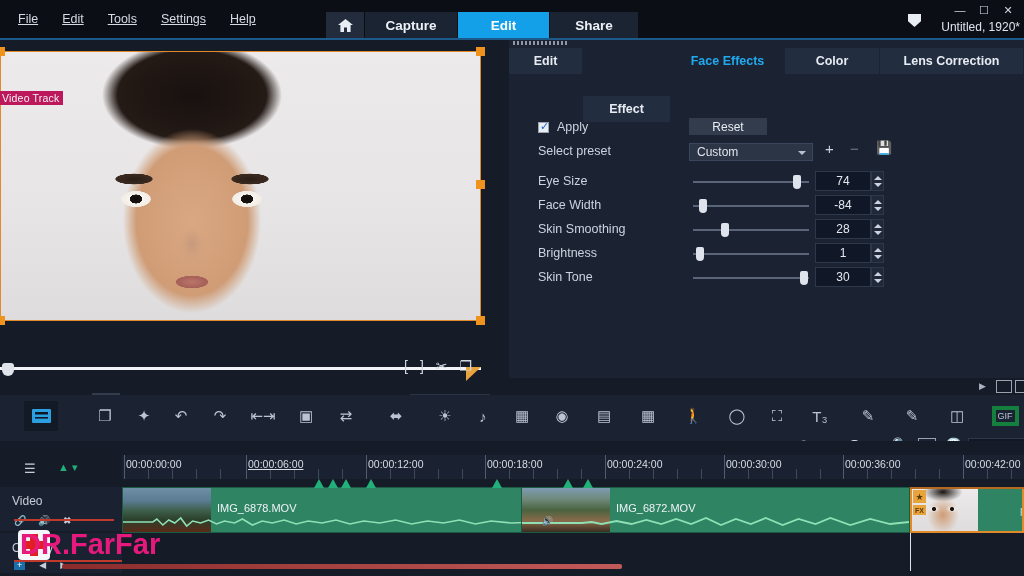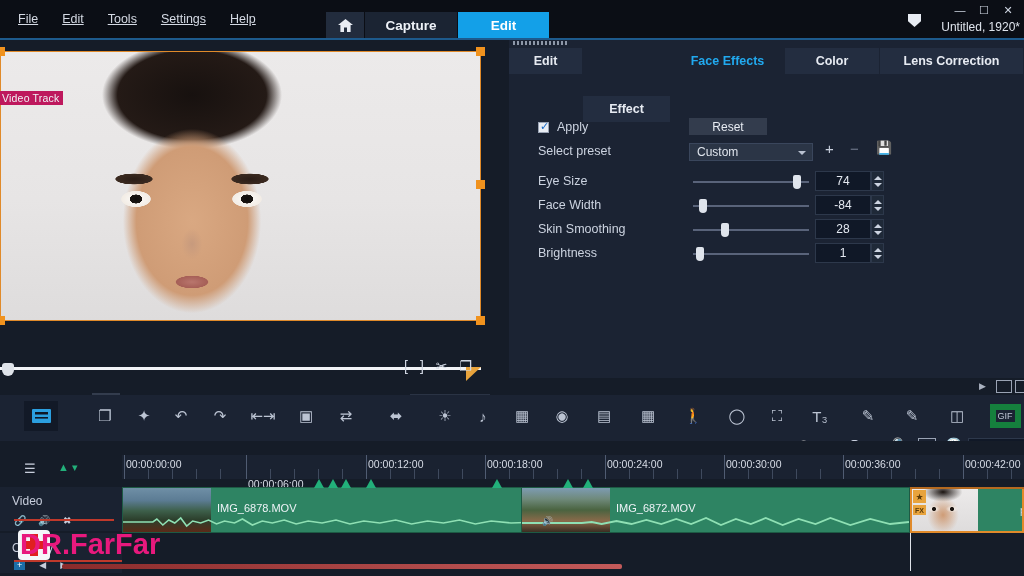--- a/index.html
+++ b/index.html
@@ -170,20 +170,21 @@
   </div>
 
   <div class="topnav">
     <div class="tn home">
       <svg width="15" height="13" viewBox="0 0 15 13">
           <path d="M7.5 0 L15 6 H12.6 V13 H9 V8.5 H6 V13 H2.4 V6 H0 Z" fill="#e8ecf3"></path>
         </svg>
     </div>
     <div class="tn capture">Capture</div>
     <div class="tn edit">Edit</div>
+    <div class="tn share">Share</div>
   </div>
 
   <div class="winbtns">
     <span>—</span>
     <span>☐</span>
     <span>✕</span>
   </div>
   <div class="projname">Untitled, 1920*</div>
   <div class="tb-underline"></div>
 </div>
@@ -295,20 +296,30 @@
       <div class="spin">
           <i class="up"></i>
           <i class="dn"></i>
         </div>
     </div>
     <div class="srow" style="top:168px;">
       <div class="sname">Brightness</div>
       <div class="s-track"></div>
       <div class="s-thumb" style="left:187px;"></div>
       <div class="num-box">1</div>
+      <div class="spin">
+          <i class="up"></i>
+          <i class="dn"></i>
+        </div>
+    </div>
+    <div class="srow" style="top:192px;">
+      <div class="sname">Skin Tone</div>
+      <div class="s-track"></div>
+      <div class="s-thumb" style="left:291px;"></div>
+      <div class="num-box">30</div>
       <div class="spin">
           <i class="up"></i>
           <i class="dn"></i>
         </div>
     </div>
   </div>
 </div>
 
 <div class="rp-footer">
   <div style="position:absolute; left:470px; top:3px; font-size:9px; color:#aab2c0;">▶</div>
@@ -339,21 +350,21 @@
   <div class="tool" style="left:587px;">▤</div>
   <div class="tool" style="left:631px;">▦</div>
   <div class="tool" style="left:677px;">🚶</div>
   <div class="tool" style="left:720px;">◯</div>
   <div class="tool" style="left:760px;">⛶</div>
   <div class="tool" style="left:803px;">T₃</div>
   <div class="tool" style="left:851px;">✎</div>
   <div class="tool" style="left:895px;">✎</div>
   <div class="tool" style="left:940px;">◫</div>
   <div class="tool" style="left:988px;">
-      <span style="font-size:9px;border:6px solid #15803d;padding:1px 2px;text-align:right;">GIF</span>
+      <span style="font-size:9px;border:4px solid #15803d;padding:1px 2px;text-align:right;">GIF</span>
     </div>
 </div>
 
 <div class="zoomrow">
   <span class="zi">🔍</span>
 </div>
 <div class="ztrack"></div>
 <div class="zthumb"></div>
 <div style="position:absolute; left:892px; top:437px; font-size:13px; color:#c4ccda;">🔍</div>
 <div style="position:absolute; left:918px; top:438px; font-size:12px; color:#c4ccda; border:1px solid #9aa3b4; padding:0 2px;">↔</div>
@@ -403,21 +414,21 @@
     <div class="tickm" style="position: absolute; left: 867px; top: 469px; height: 10px;"></div>
     <div class="tickm" style="position: absolute; left: 891px; top: 469px; height: 10px;"></div>
     <div class="tickm" style="position: absolute; left: 915px; top: 469px; height: 10px;"></div>
     <div class="tickm" style="position: absolute; left: 939px; top: 469px; height: 10px;"></div>
     <div class="tick" style="position: absolute; left: 963px; top: 455px; height: 24px;"></div>
     <div class="tickm" style="position: absolute; left: 987px; top: 469px; height: 10px;"></div>
     <div class="tickm" style="position: absolute; left: 1011px; top: 469px; height: 10px;"></div>
   </div>
 <div id="ruler-labels">
     <div class="tlabel" style="left: 126px; top: 458px; position: absolute;">00:00:00:00</div>
-    <div class="tlabel" style="left: 248px; top: 478px; position: absolute;">00:00:06:00</div>
+    <div class="tlabel" style="left: 248px; top: 458px; position: absolute; text-decoration: underline;">00:00:06:00</div>
     <div class="tlabel" style="left: 368px; top: 458px; position: absolute;">00:00:12:00</div>
     <div class="tlabel" style="left: 487px; top: 458px; position: absolute;">00:00:18:00</div>
     <div class="tlabel" style="left: 607px; top: 458px; position: absolute;">00:00:24:00</div>
     <div class="tlabel" style="left: 726px; top: 458px; position: absolute;">00:00:30:00</div>
     <div class="tlabel" style="left: 845px; top: 458px; position: absolute;">00:00:36:00</div>
     <div class="tlabel" style="left: 965px; top: 458px; position: absolute;">00:00:42:00</div>
   </div>
 <div class="playhead" style="left:908px;"></div>
 
 <div style="position:absolute; left:0; top:487px; width:122px; height:44px; background:#1a2231;">

